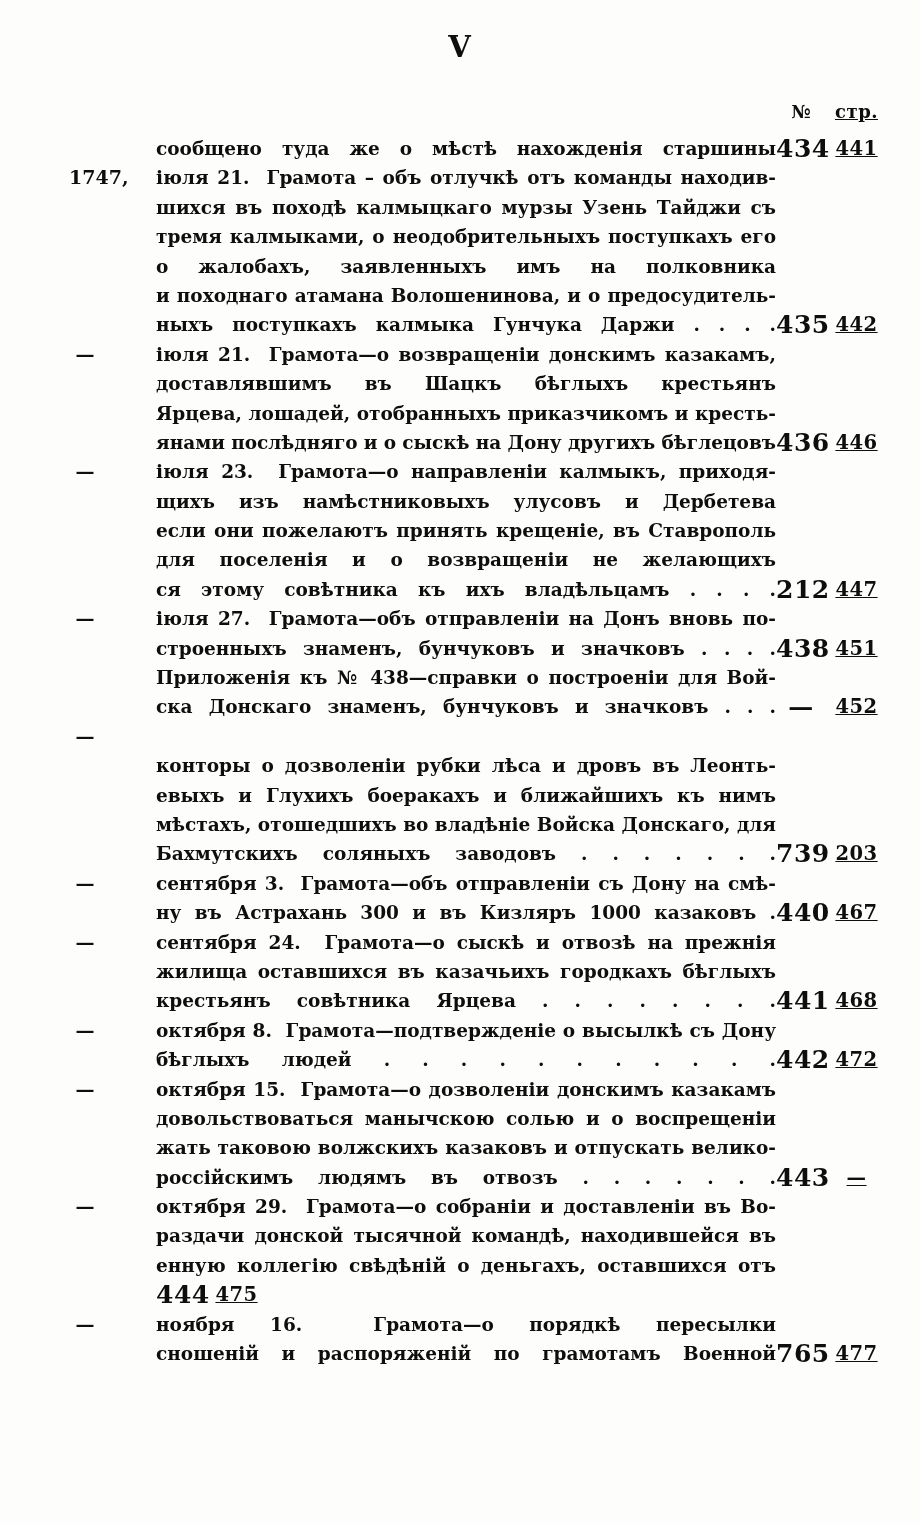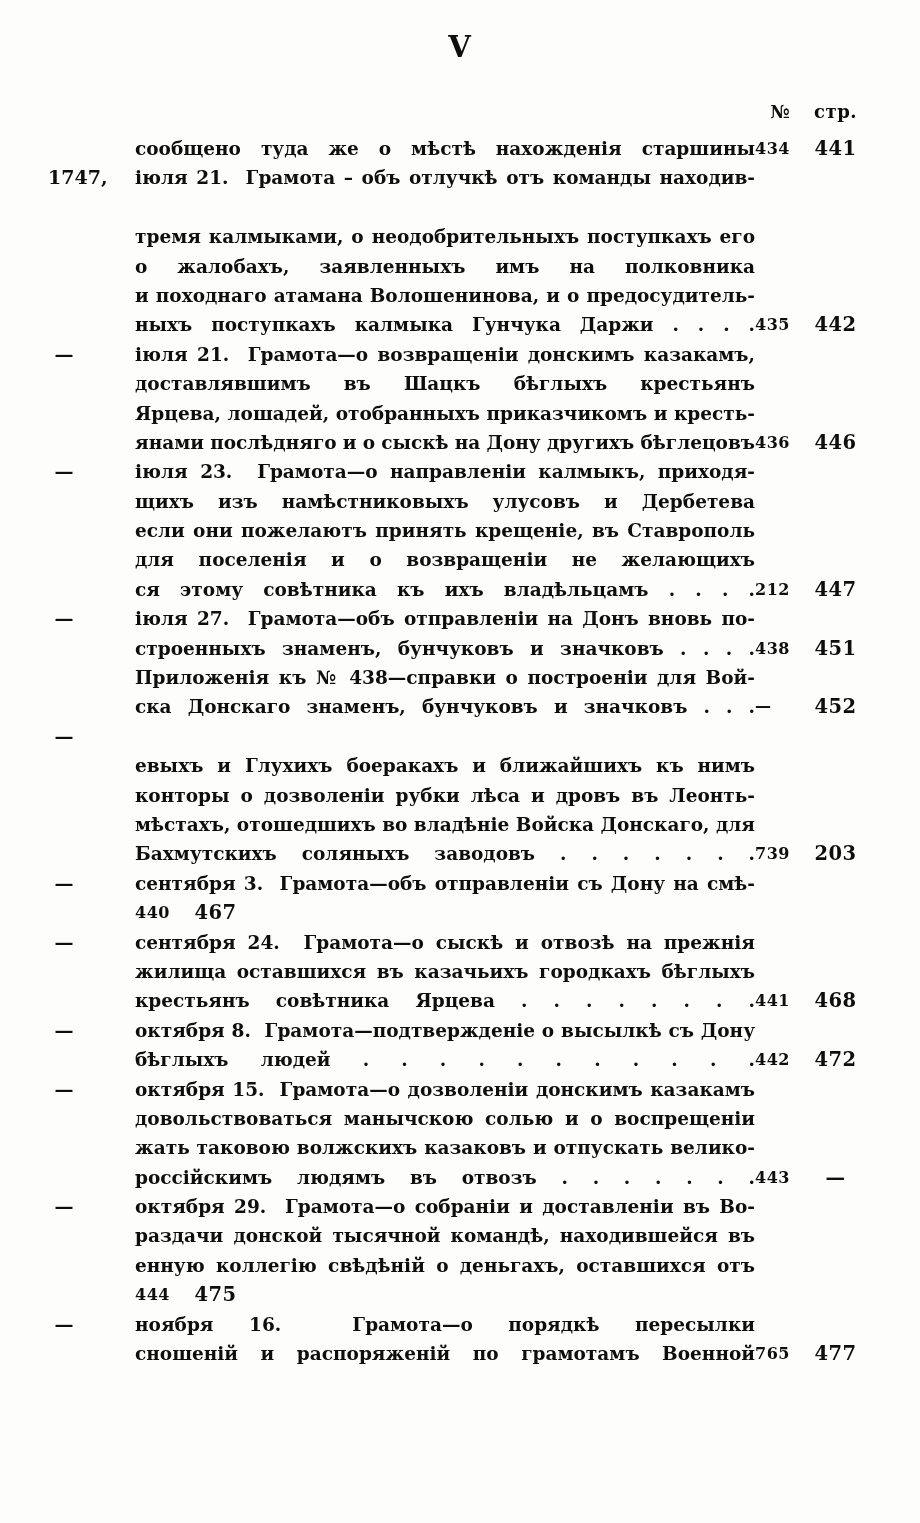--- a/index.html
+++ b/index.html
@@ -35,39 +35,41 @@
     height: 28px;
     line-height: 28px;
     font-size: 18px;
   }
   #rows { margin-top: 8px; }
   .cell-margin {
     width: 87px; flex: none;
     font-size: 19px;
     white-space: nowrap;
     overflow: hidden;
+    margin-left: 21px;
   }
   .cell-text {
     width: 620px; flex: none;
     text-align: justify;
     text-align-last: justify;
     overflow: hidden;
     word-spacing: -0.5px;
   }
   .cell-no {
     width: 50px; flex: none;
-    text-align: left;
-    font-size: 16px;
+    text-align: center;
+    font-size: 25px;
     letter-spacing: 0.5px;
   }
   .cell-page {
     width: 61px; flex: none;
     text-align: center;
     font-size: 19.5px;
     letter-spacing: 0.5px;
+    text-decoration: underline;
   }
   .header-cell { text-align: center; font-size: 18px; }
 </style>
 </head>
 <body>
 
 <div class="page">
   <div class="roman">V</div>
 
   <div class="row header-row">
@@ -87,20 +89,21 @@
 
   <div class="row">
     <div class="cell-margin">1747,</div>
     <div class="cell-text">іюля 21.&nbsp; Грамота – объ отлучкѣ отъ команды находив-</div>
     <div class="cell-no"></div>
     <div class="cell-page"></div>
   </div>
 
   <div class="row">
     <div class="cell-margin"></div>
+    <div class="cell-text">шихся въ походѣ калмыцкаго мурзы Узень Тайджи съ</div>
     <div class="cell-no"></div>
     <div class="cell-page"></div>
   </div>
 
   <div class="row">
     <div class="cell-margin"></div>
     <div class="cell-text">тремя калмыками, о неодобрительныхъ поступкахъ его и</div>
     <div class="cell-no"></div>
     <div class="cell-page"></div>
   </div>
@@ -218,28 +221,28 @@
   </div>
 
   <div class="row">
     <div class="cell-margin">&nbsp;—</div>
     <div class="cell-no"></div>
     <div class="cell-page"></div>
   </div>
 
   <div class="row">
     <div class="cell-margin"></div>
+    <div class="cell-text">конторы о дозволеніи рубки лѣса и дровъ въ Леонть-</div>
+    <div class="cell-no"></div>
+    <div class="cell-page"></div>
+  </div>
+
+  <div class="row">
+    <div class="cell-margin"></div>
     <div class="cell-text">евыхъ и Глухихъ боеракахъ и ближайшихъ къ нимъ</div>
-    <div class="cell-no"></div>
-    <div class="cell-page"></div>
-  </div>
-
-  <div class="row">
-    <div class="cell-margin"></div>
-    <div class="cell-text">конторы о дозволеніи рубки лѣса и дровъ въ Леонть-</div>
     <div class="cell-no"></div>
     <div class="cell-page"></div>
   </div>
 
   <div class="row">
     <div class="cell-margin"></div>
     <div class="cell-text">мѣстахъ, отошедшихъ во владѣніе Войска Донскаго, для</div>
     <div class="cell-no"></div>
     <div class="cell-page"></div>
   </div>
@@ -253,20 +256,21 @@
 
   <div class="row">
     <div class="cell-margin">&nbsp;—</div>
     <div class="cell-text">сентября 3.&nbsp; Грамота—объ отправленіи съ Дону на смѣ-</div>
     <div class="cell-no"></div>
     <div class="cell-page"></div>
   </div>
 
   <div class="row">
     <div class="cell-margin"></div>
+    <div class="cell-text">ну въ Астрахань 300 и въ Кизляръ 1000 казаковъ .</div>
     <div class="cell-no">440</div>
     <div class="cell-page">467</div>
   </div>
 
   <div class="row">
     <div class="cell-margin">&nbsp;—</div>
     <div class="cell-text">сентября 24.&nbsp; Грамота—о сыскѣ и отвозѣ на прежнія</div>
     <div class="cell-no"></div>
     <div class="cell-page"></div>
   </div>

